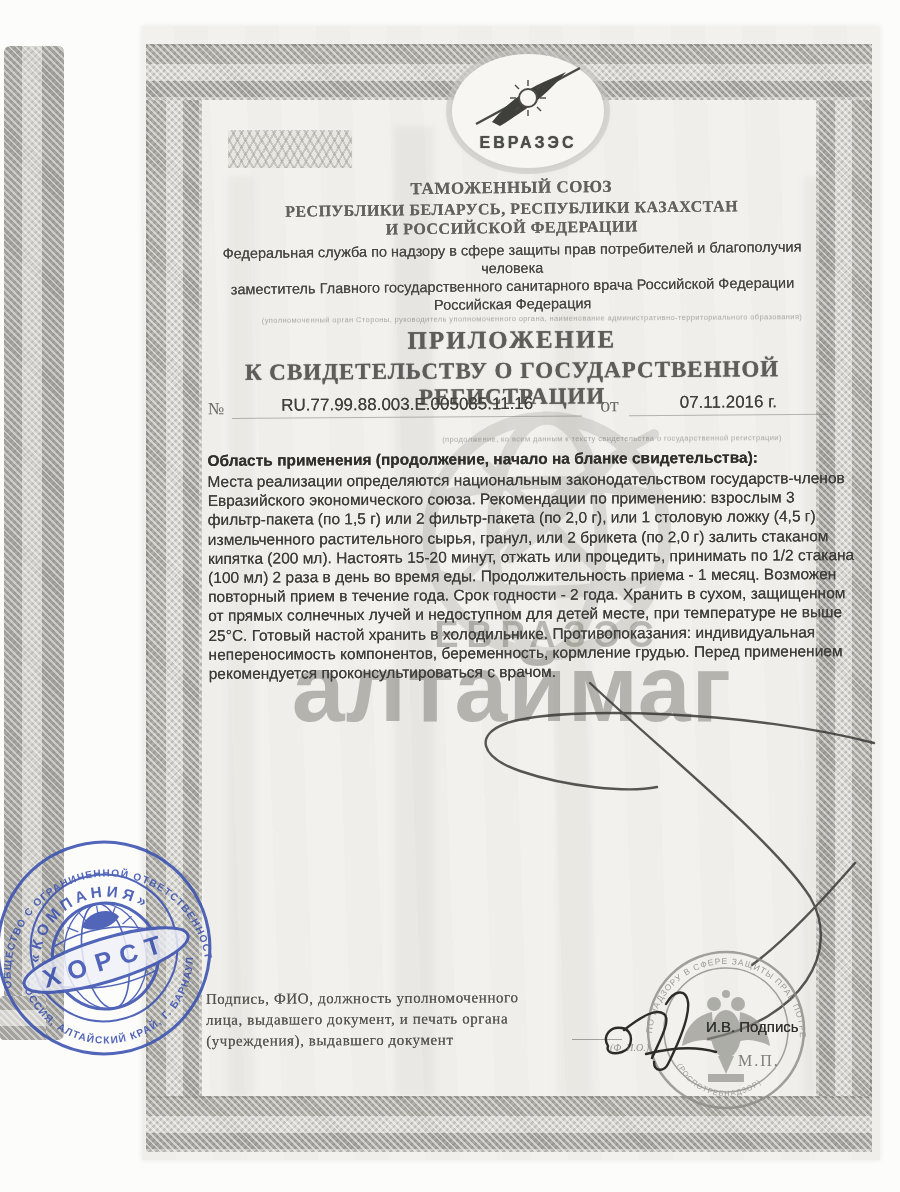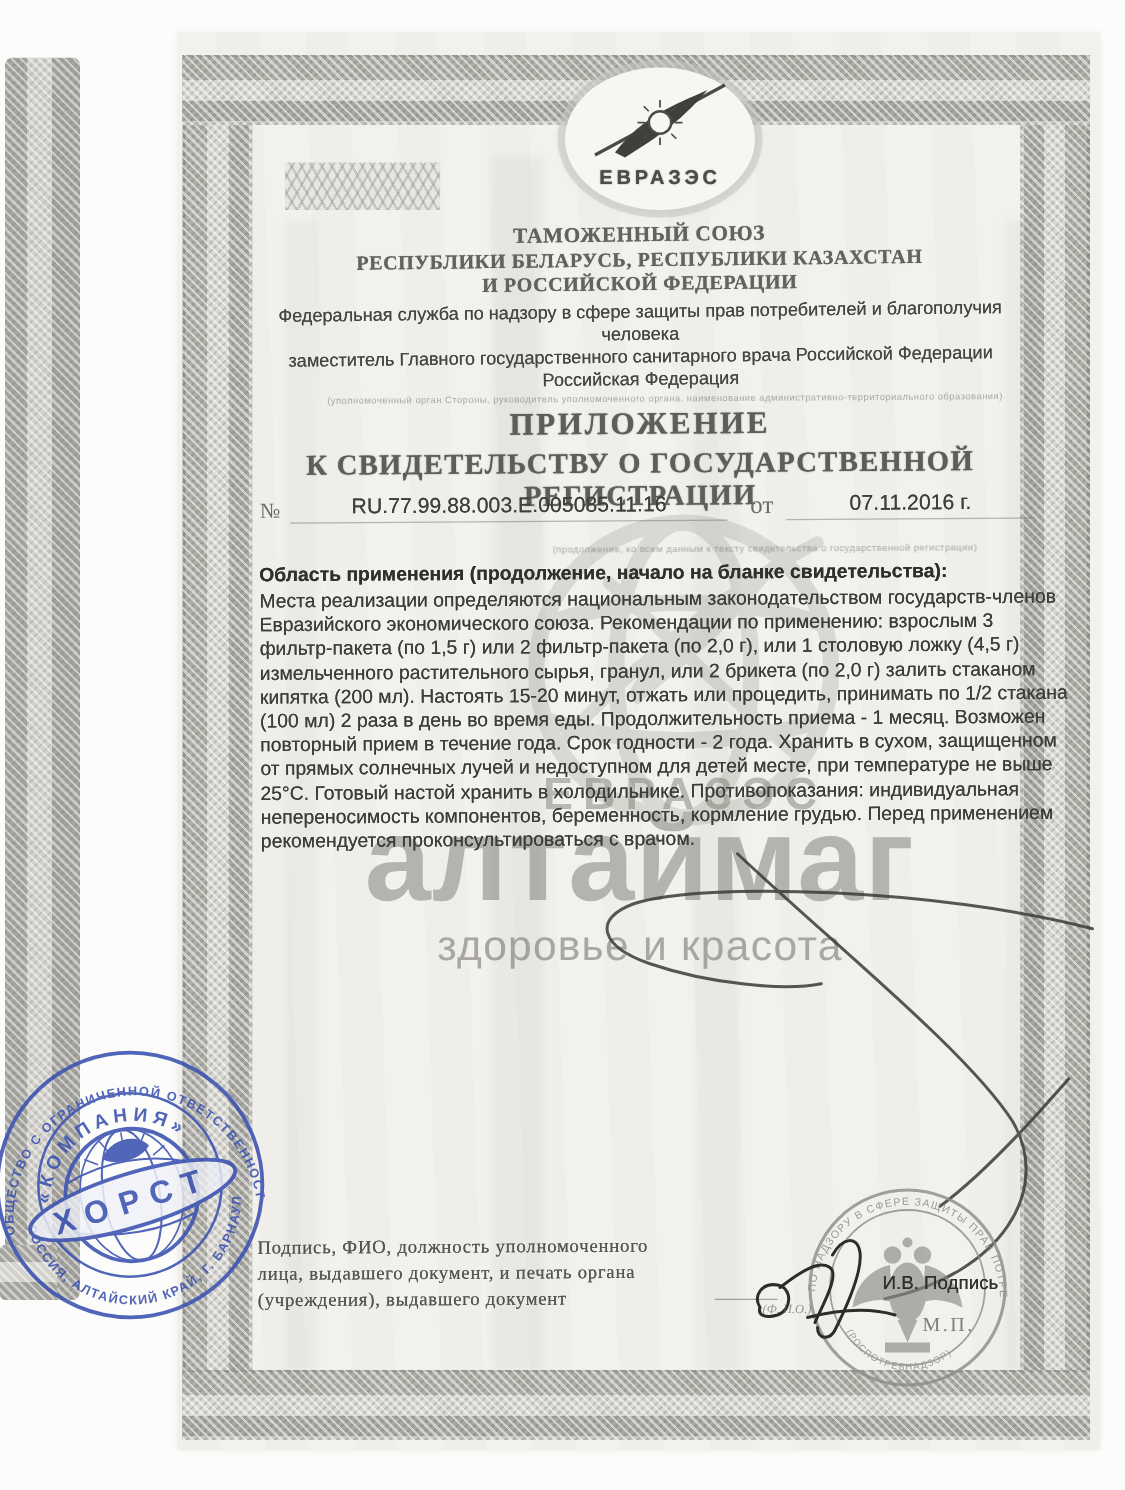--- a/index.html
+++ b/index.html
@@ -176,21 +176,20 @@
     </g>
     <g stroke="#84847e" stroke-width="10" fill="none" stroke-linecap="round">
       <path d="M60 185 C 120 120 200 60 262 28"></path>
       <path d="M95 60 C 150 110 200 160 248 200"></path>
     </g>
     <path d="M110 150 C 140 95 185 70 225 55 C 185 105 150 130 118 158 Z" fill="#84847e"></path>
   </svg>
   <div class="abs" id="eac-text">ЕВРАЗЭС</div>
 
   <div class="abs" id="brand-watermark">алтаймаг</div>
-  <div class="abs" id="brand-tagline">здоровье и красота</div>
 
   <div class="abs" id="logo-circle">
     <svg class="abs" style="left:18px;top:8px;width:116px;height:70px;" viewBox="0 0 116 70">
       <path d="M6 62 L110 6" stroke="#4a4a46" stroke-width="2.5" fill="none"></path>
       <path d="M22 60 C 45 30 70 22 96 10 C 72 38 52 50 30 64 Z" fill="#3f3f3b"></path>
       <circle cx="58" cy="36" r="9" fill="#f7f6f3" stroke="#4a4a46" stroke-width="2"></circle>
       <g stroke="#4a4a46" stroke-width="1.4">
         <path d="M58 24 v-6"></path>
           <path d="M58 48 v6"></path>
           <path d="M46 36 h-6"></path>

